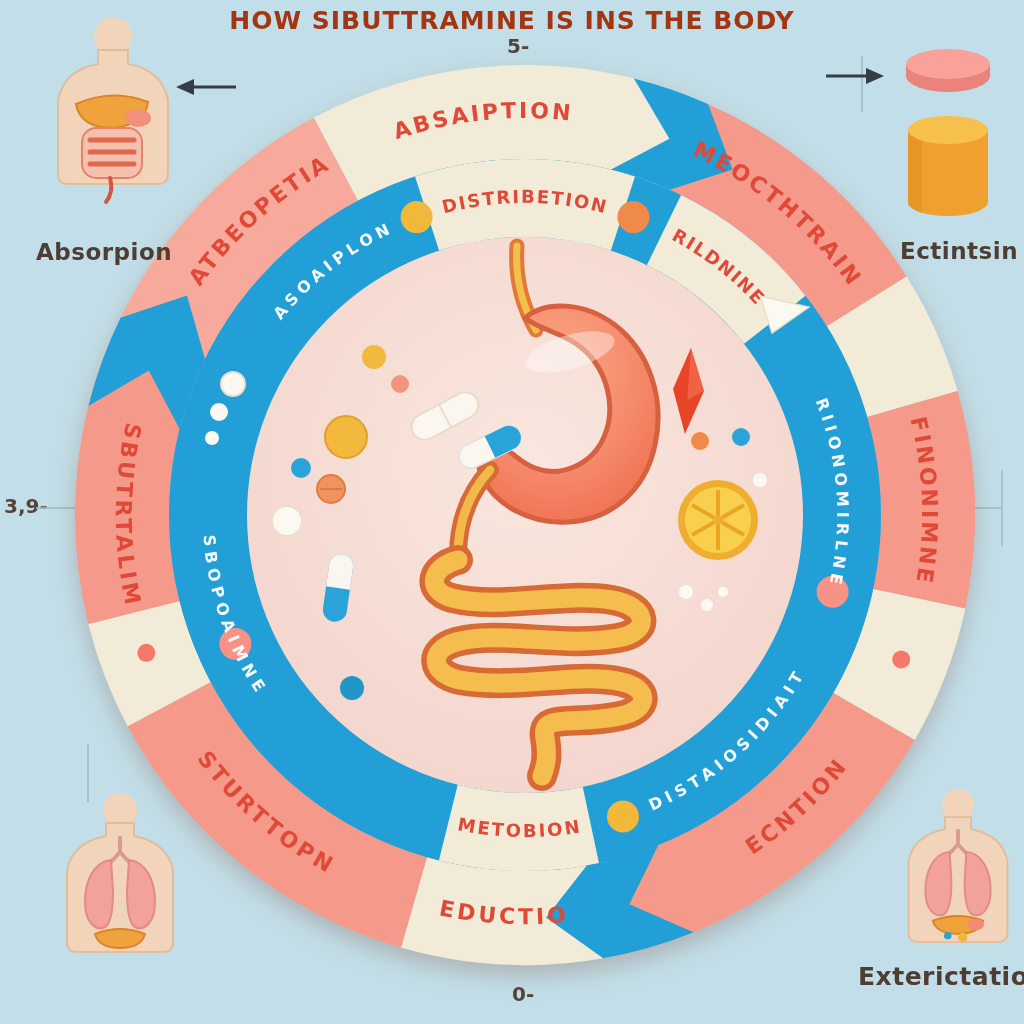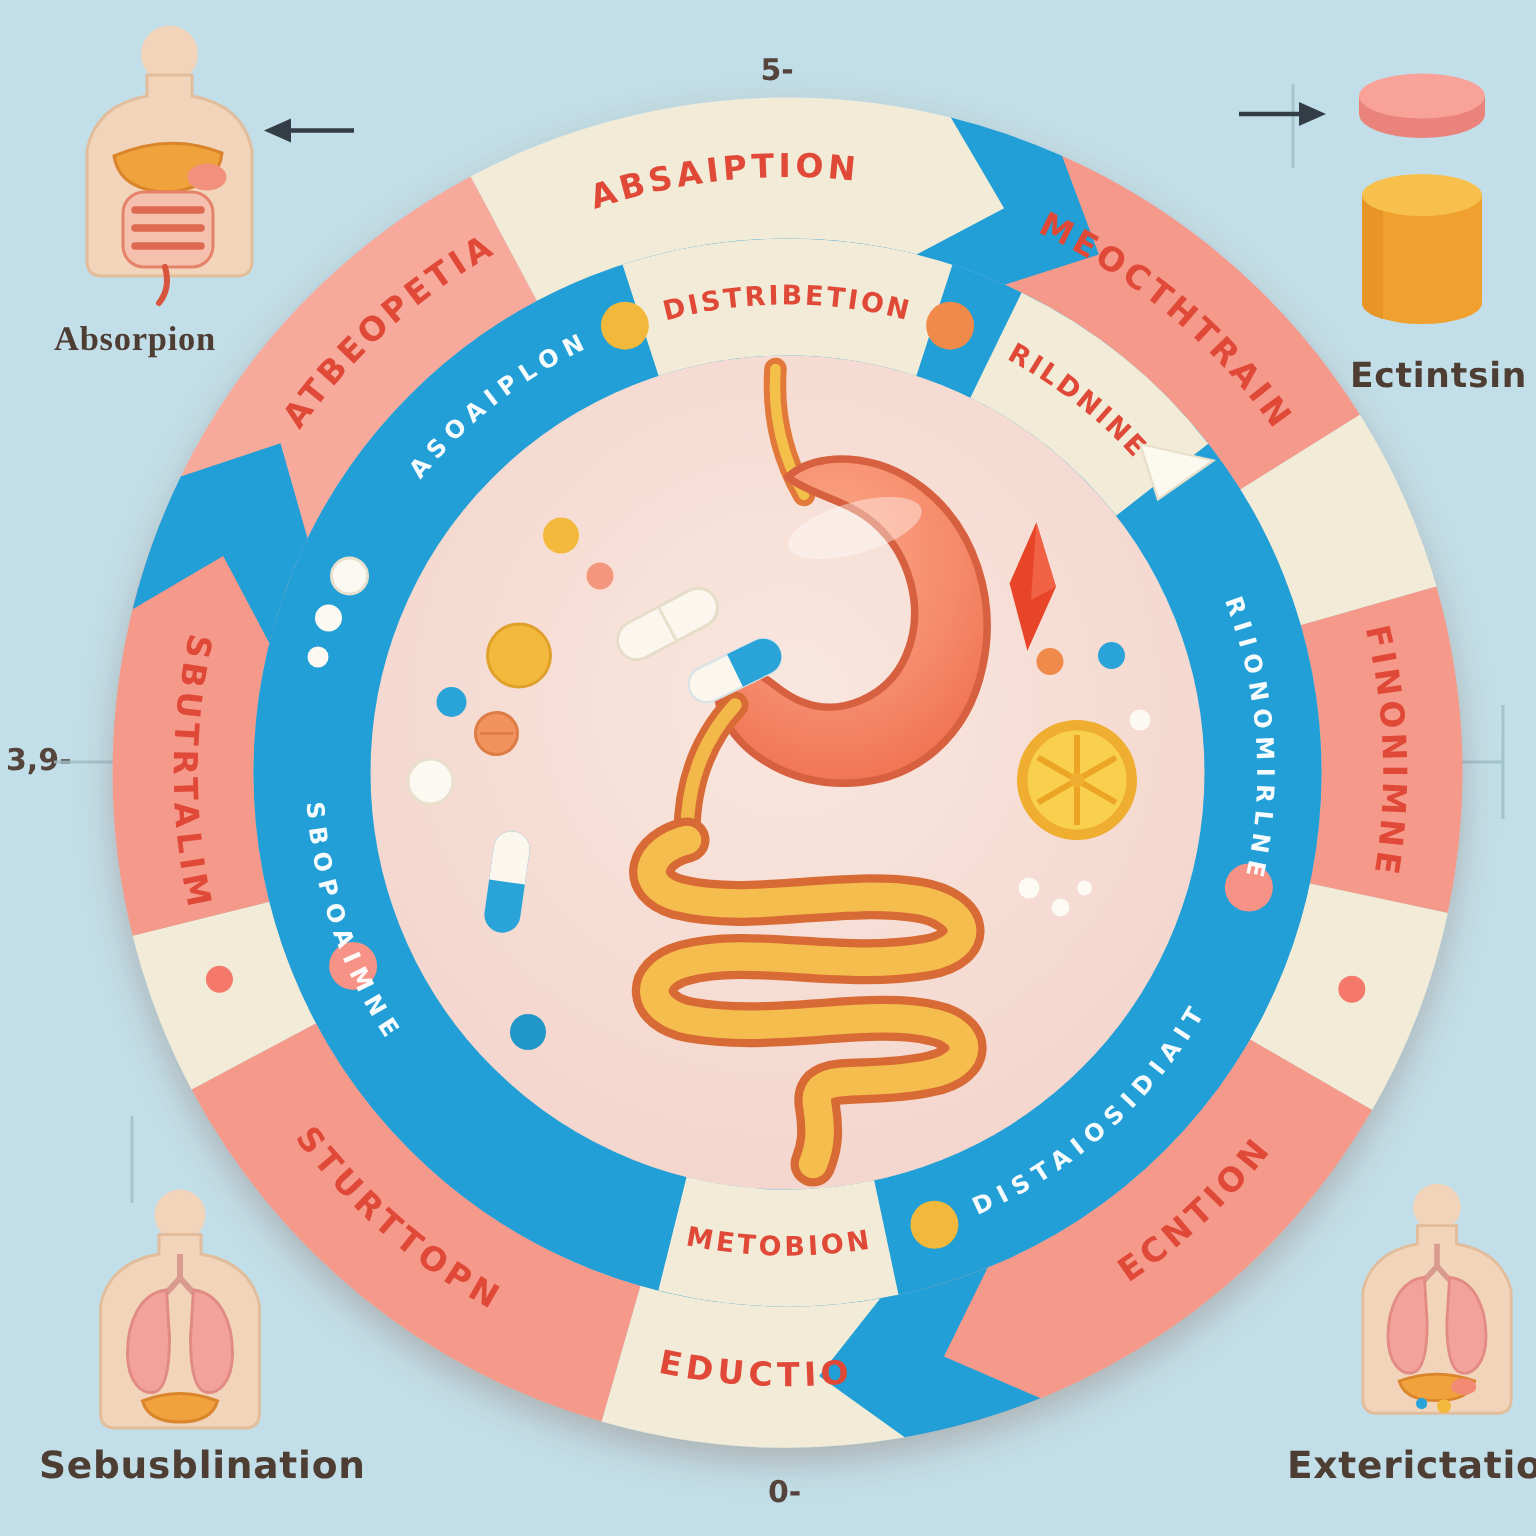--- a/index.html
+++ b/index.html
@@ -20,20 +20,21 @@
   text.inner-red{font-family:"DejaVu Sans",sans-serif;font-weight:bold;font-size:18px;
     letter-spacing:2px;fill:var(--ring-text-red,#e04a38);}
   text.inner-white{font-family:"DejaVu Sans",sans-serif;font-weight:bold;font-size:16px;
     letter-spacing:5px;fill:#ffffff;opacity:.96;}
 </style>
 </head>
 <body>
 
 <div class="canvas">
 
+  <div class="title">HOW SIBUTTRAMINE IS INS THE BODY</div>
   <div class="tick" style="left:507px;top:34px;">5-</div>
   <div class="tick" style="left:4px;top:494px;">3,9-</div>
   <div class="tick" style="left:512px;top:982px;">0-</div>
 
   <svg class="stage" width="1024" height="1024" viewBox="0 0 1024 1024">
     <defs id="dyn-defs">
       <radialGradient id="centerGrad" cx="50%" cy="42%" r="62%">
         <stop offset="0%" stop-color="#f9e7df"></stop>
           <stop offset="100%" stop-color="#f3d4cb"></stop>
       </radialGradient>
@@ -240,17 +241,16 @@
     <path d="M61 31 V44 Q28 50 22 78 V155 Q22 165 32 165 H118 Q128 165 128 155 V78 Q122 50 89 44 V31 Z" fill="#f1d4ba" stroke="#e2bd9c" stroke-width="2"></path>
     <path d="M75 44 V60 M75 60 L66 70 M75 60 L84 70" stroke="#d99a8f" stroke-width="4" fill="none"></path>
     <path d="M66 68 C48 70 40 90 40 110 C40 130 50 138 58 136 C66 134 68 118 68 100 Z" fill="#f2a19b" stroke="#e28b84" stroke-width="2"></path>
     <path d="M84 68 C102 70 110 90 110 110 C110 130 100 138 92 136 C84 134 82 118 82 100 Z" fill="#f2a19b" stroke="#e28b84" stroke-width="2"></path>
     <path d="M48 142 Q75 132 102 142 Q98 156 75 156 Q52 156 48 142 Z" fill="#f0a23c" stroke="#da852b" stroke-width="2"></path>
     <ellipse cx="94" cy="146" rx="9" ry="6" fill="#f28a74"></ellipse>
     <circle cx="64" cy="158" r="4" fill="#2aa4d8"></circle>
     <circle cx="80" cy="160" r="5" fill="#f2b83b"></circle>
   </svg>
 
-  <div class="corner-label" style="left:36px;top:213px;font-family:Liberation Serif, serif;">Absorpion</div>
+  <div class="corner-label" style="left:36px;top:239px;">Absorpion</div>
   <div class="corner-label" style="left:900px;top:238px;text-align:right;">Ectintsin</div>
-  <div class="corner-label big" style="left:26px;top:962px;">Sebusblination</div>
   <div class="corner-label big" style="left:858px;top:962px;">Exterictation</div>
 </div>
 
 </body></html>

